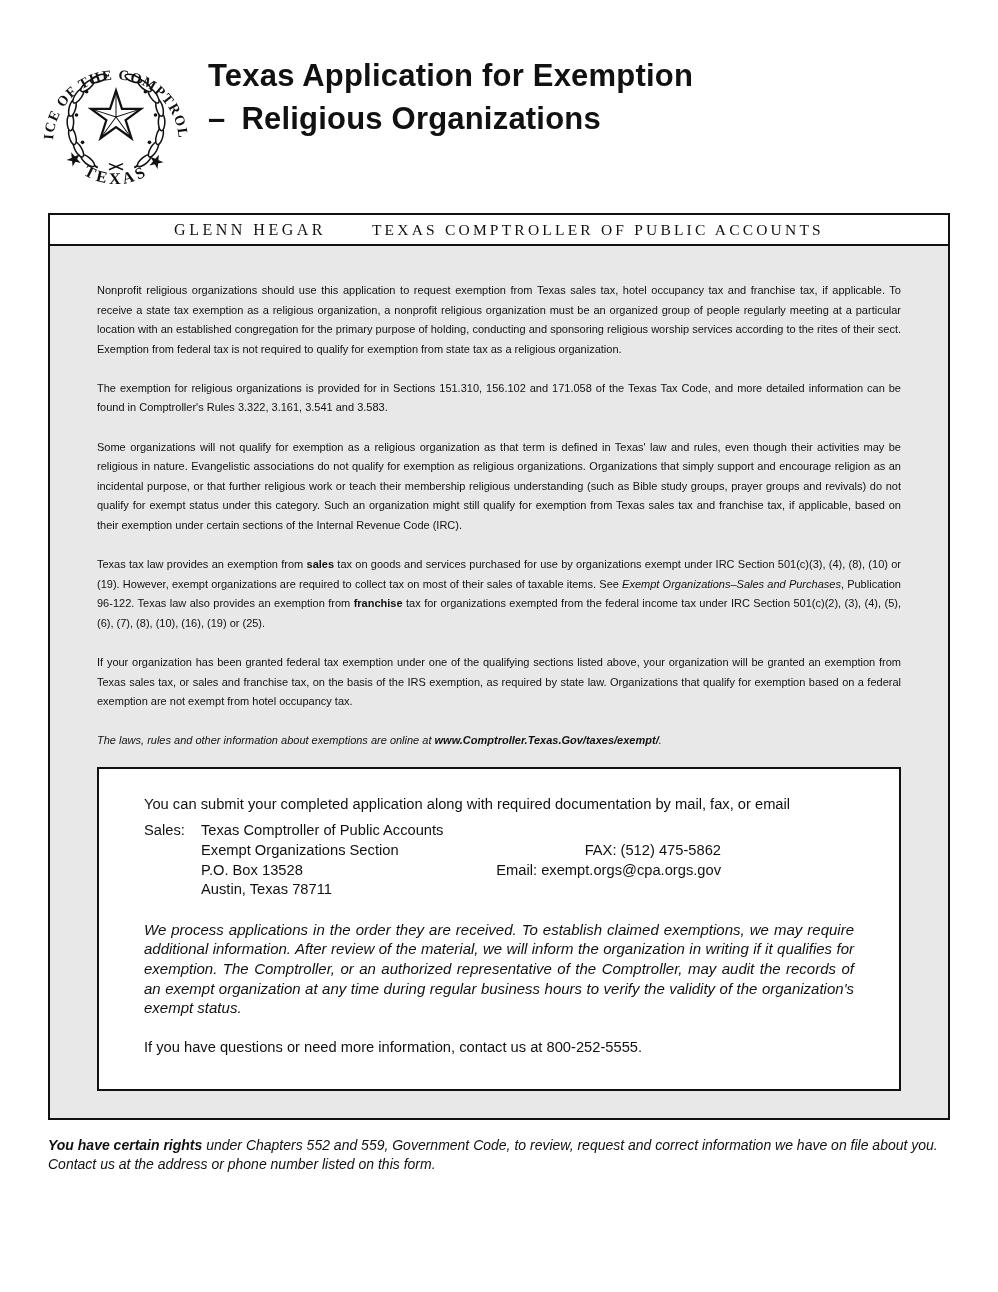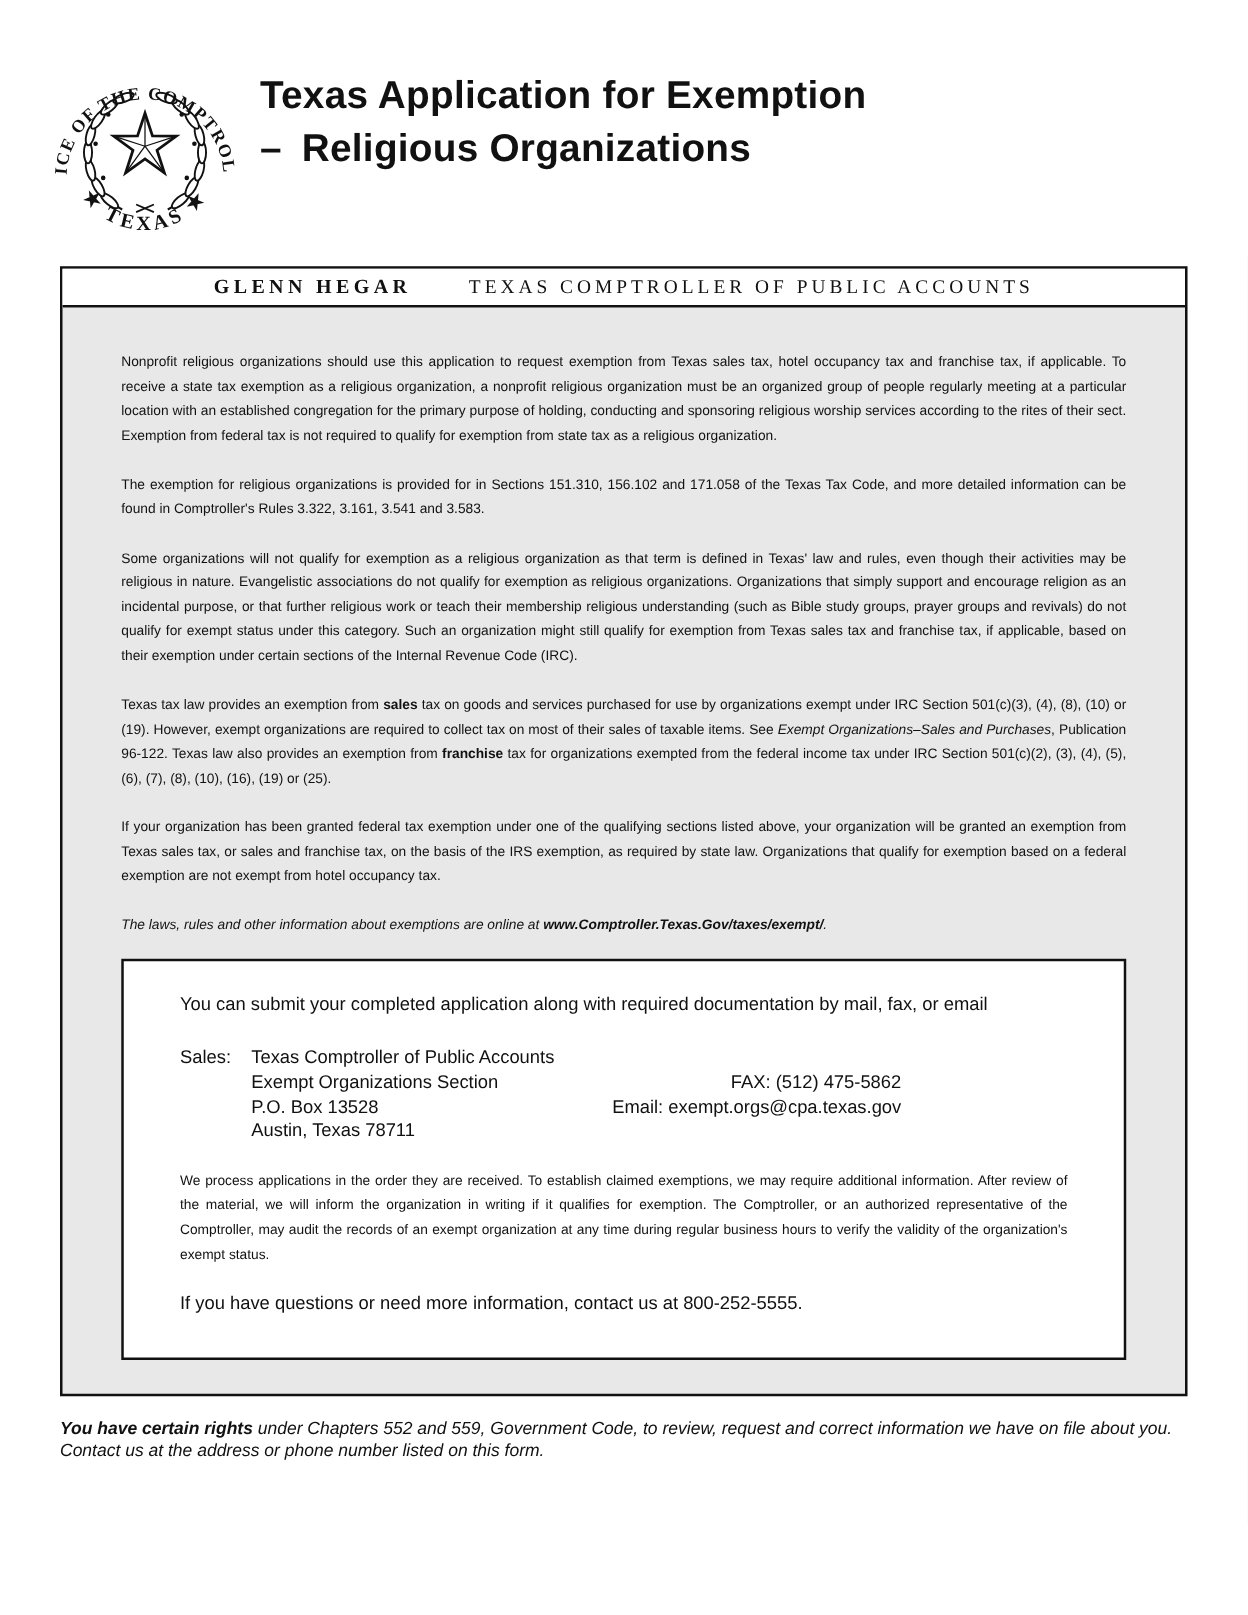--- a/index.html
+++ b/index.html
@@ -28,21 +28,21 @@
   }
   .banner {
     background: #fff;
     border-bottom: 2px solid #111;
     height: 31px;
     display: flex; align-items: center; justify-content: center;
     gap: 46px;
   }
   .banner .official {
     font-family: "Liberation Serif", serif;
-    font-weight: bold; font-size: 16px; letter-spacing: 3.5px;
+    font-weight: normal; font-size: 16px; letter-spacing: 3.5px;
   }
   .banner .agency {
     font-family: "Liberation Serif", serif;
     font-size: 15.5px; letter-spacing: 3.2px;
   }
 
   .panel { padding: 35px 47px 27px 47px; }
   .panel p.body-par {
     font-size: 11px; line-height: 19.6px;
     text-align: justify;
@@ -50,29 +50,29 @@
   }
   .panel p.body-par:last-of-type { margin-bottom: 0; font-style: italic; }
 
   
   .submit-box {
     margin-top: 16px;
     border: 2px solid #111;
     background: #fff;
     padding: 26px 45px 32px 45px;
   }
-  .submit-box .sb-intro { font-size: 14.7px; line-height: 19.6px; margin-bottom: 23px; }
+  .submit-box .sb-intro { font-size: 14.7px; line-height: 19.6px; margin-bottom: 7px; }
   .mail-grid { display: flex; font-size: 14.7px; line-height: 19.6px; }
   .mail-label { width: 57px; flex: none; }
   .addr-block { flex: 1; }
   .addr-row { display: flex; }
   .right-contact { margin-left: auto; margin-right: 133px; text-align: right; }
   .submit-box .sb-process {
     margin-top: 20px;
-    font-size: 11px; line-height: 19.6px; text-align: justify;
+    font-size: 15px; line-height: 19.6px; text-align: justify; font-style: italic;
   }
   .submit-box .sb-questions { margin-top: 20px; font-size: 14.7px; line-height: 19.6px; }
 
   
   .page-footer { padding: 16px 44px 0 48px; }
   .rights { font-style: italic; font-size: 14px; line-height: 18.5px; width: 906px; }
 </style>
 </head>
 <body>
 
@@ -142,21 +142,21 @@
           <div class="addr-block">
             <div class="addr-row">
               <span>Texas Comptroller of Public Accounts</span>
             </div>
             <div class="addr-row">
               <span>Exempt Organizations Section</span>
               <span class="right-contact">FAX:  (512) 475-5862</span>
             </div>
             <div class="addr-row">
               <span>P.O. Box 13528</span>
-              <span class="right-contact">Email: exempt.orgs@cpa.texas.gov</span>
+              <span class="right-contact">Email: exempt.orgs@cpa.orgs.gov</span>
             </div>
             <div class="addr-row">
               <span>Austin, Texas 78711</span>
             </div>
           </div>
         </div>
 
         <p class="sb-process">We process applications in the order they are received. To establish claimed exemptions, we may require additional information. After review of the material, we will inform the organization in writing if it qualifies for exemption. The Comptroller, or an authorized representative of the Comptroller, may audit the records of an exempt organization at any time during regular business hours to verify the validity of the organization's exempt status.</p>
         <p class="sb-questions">If you have questions or need more information, contact us at 800-252-5555.</p>
       </div>

